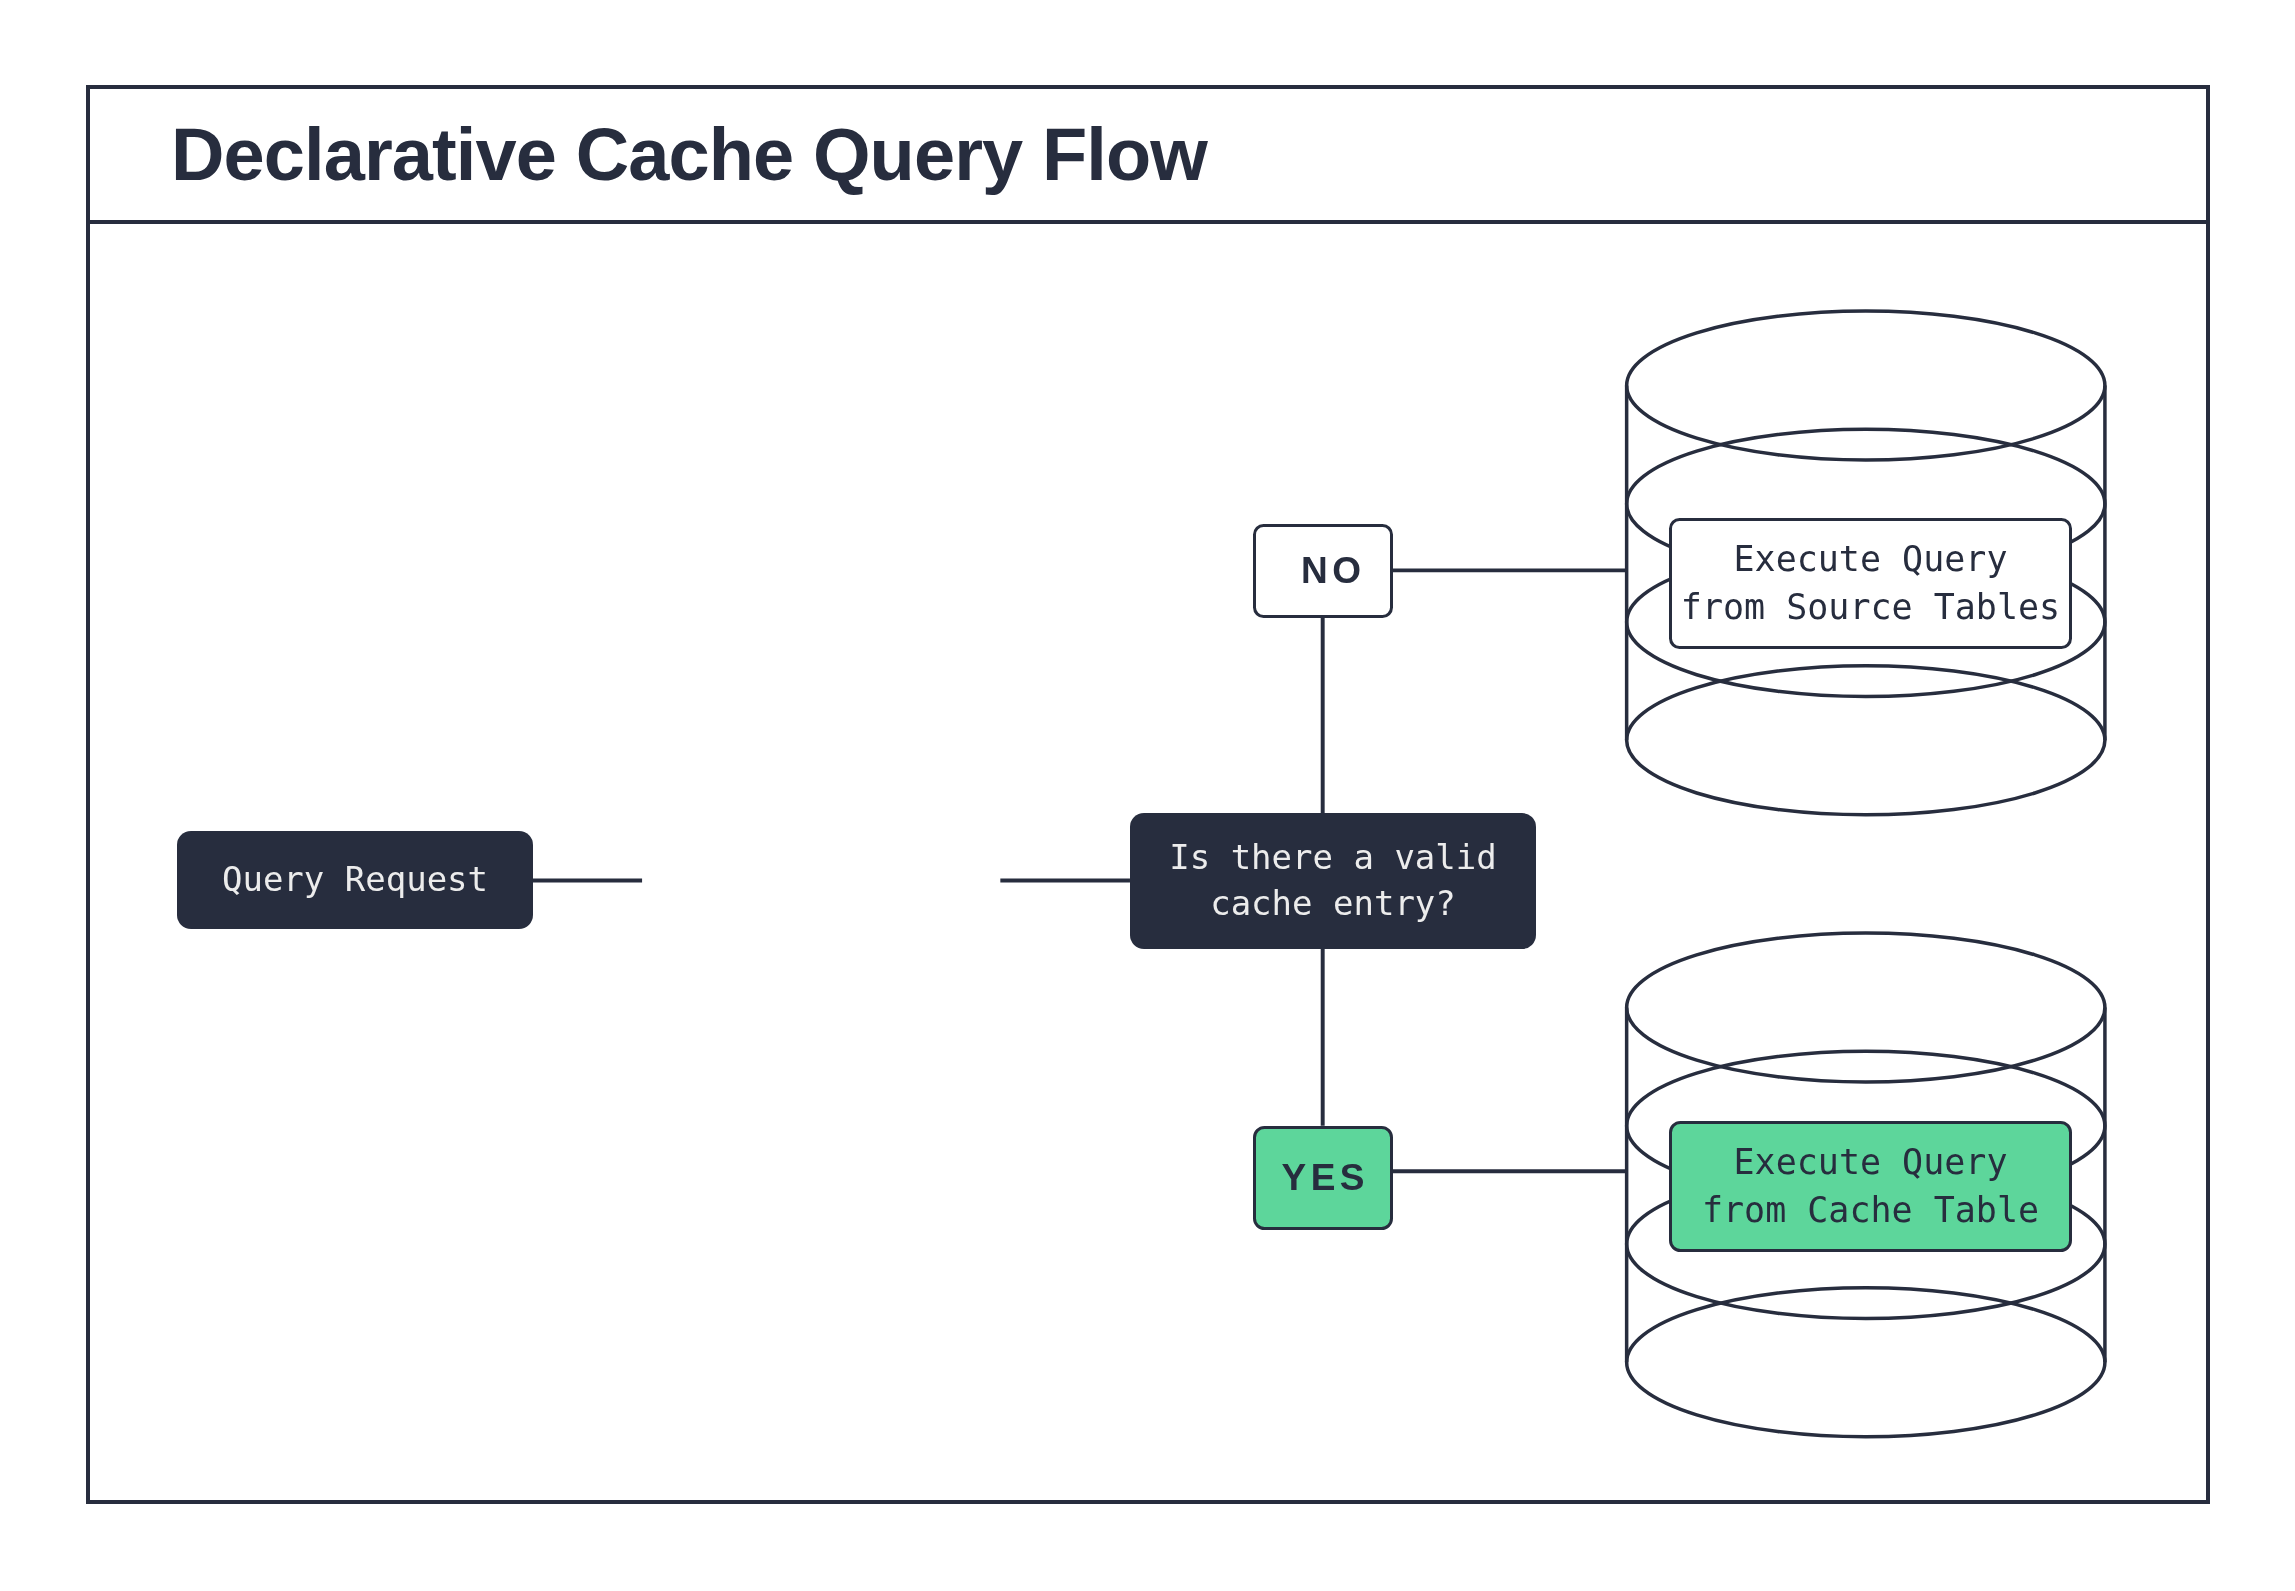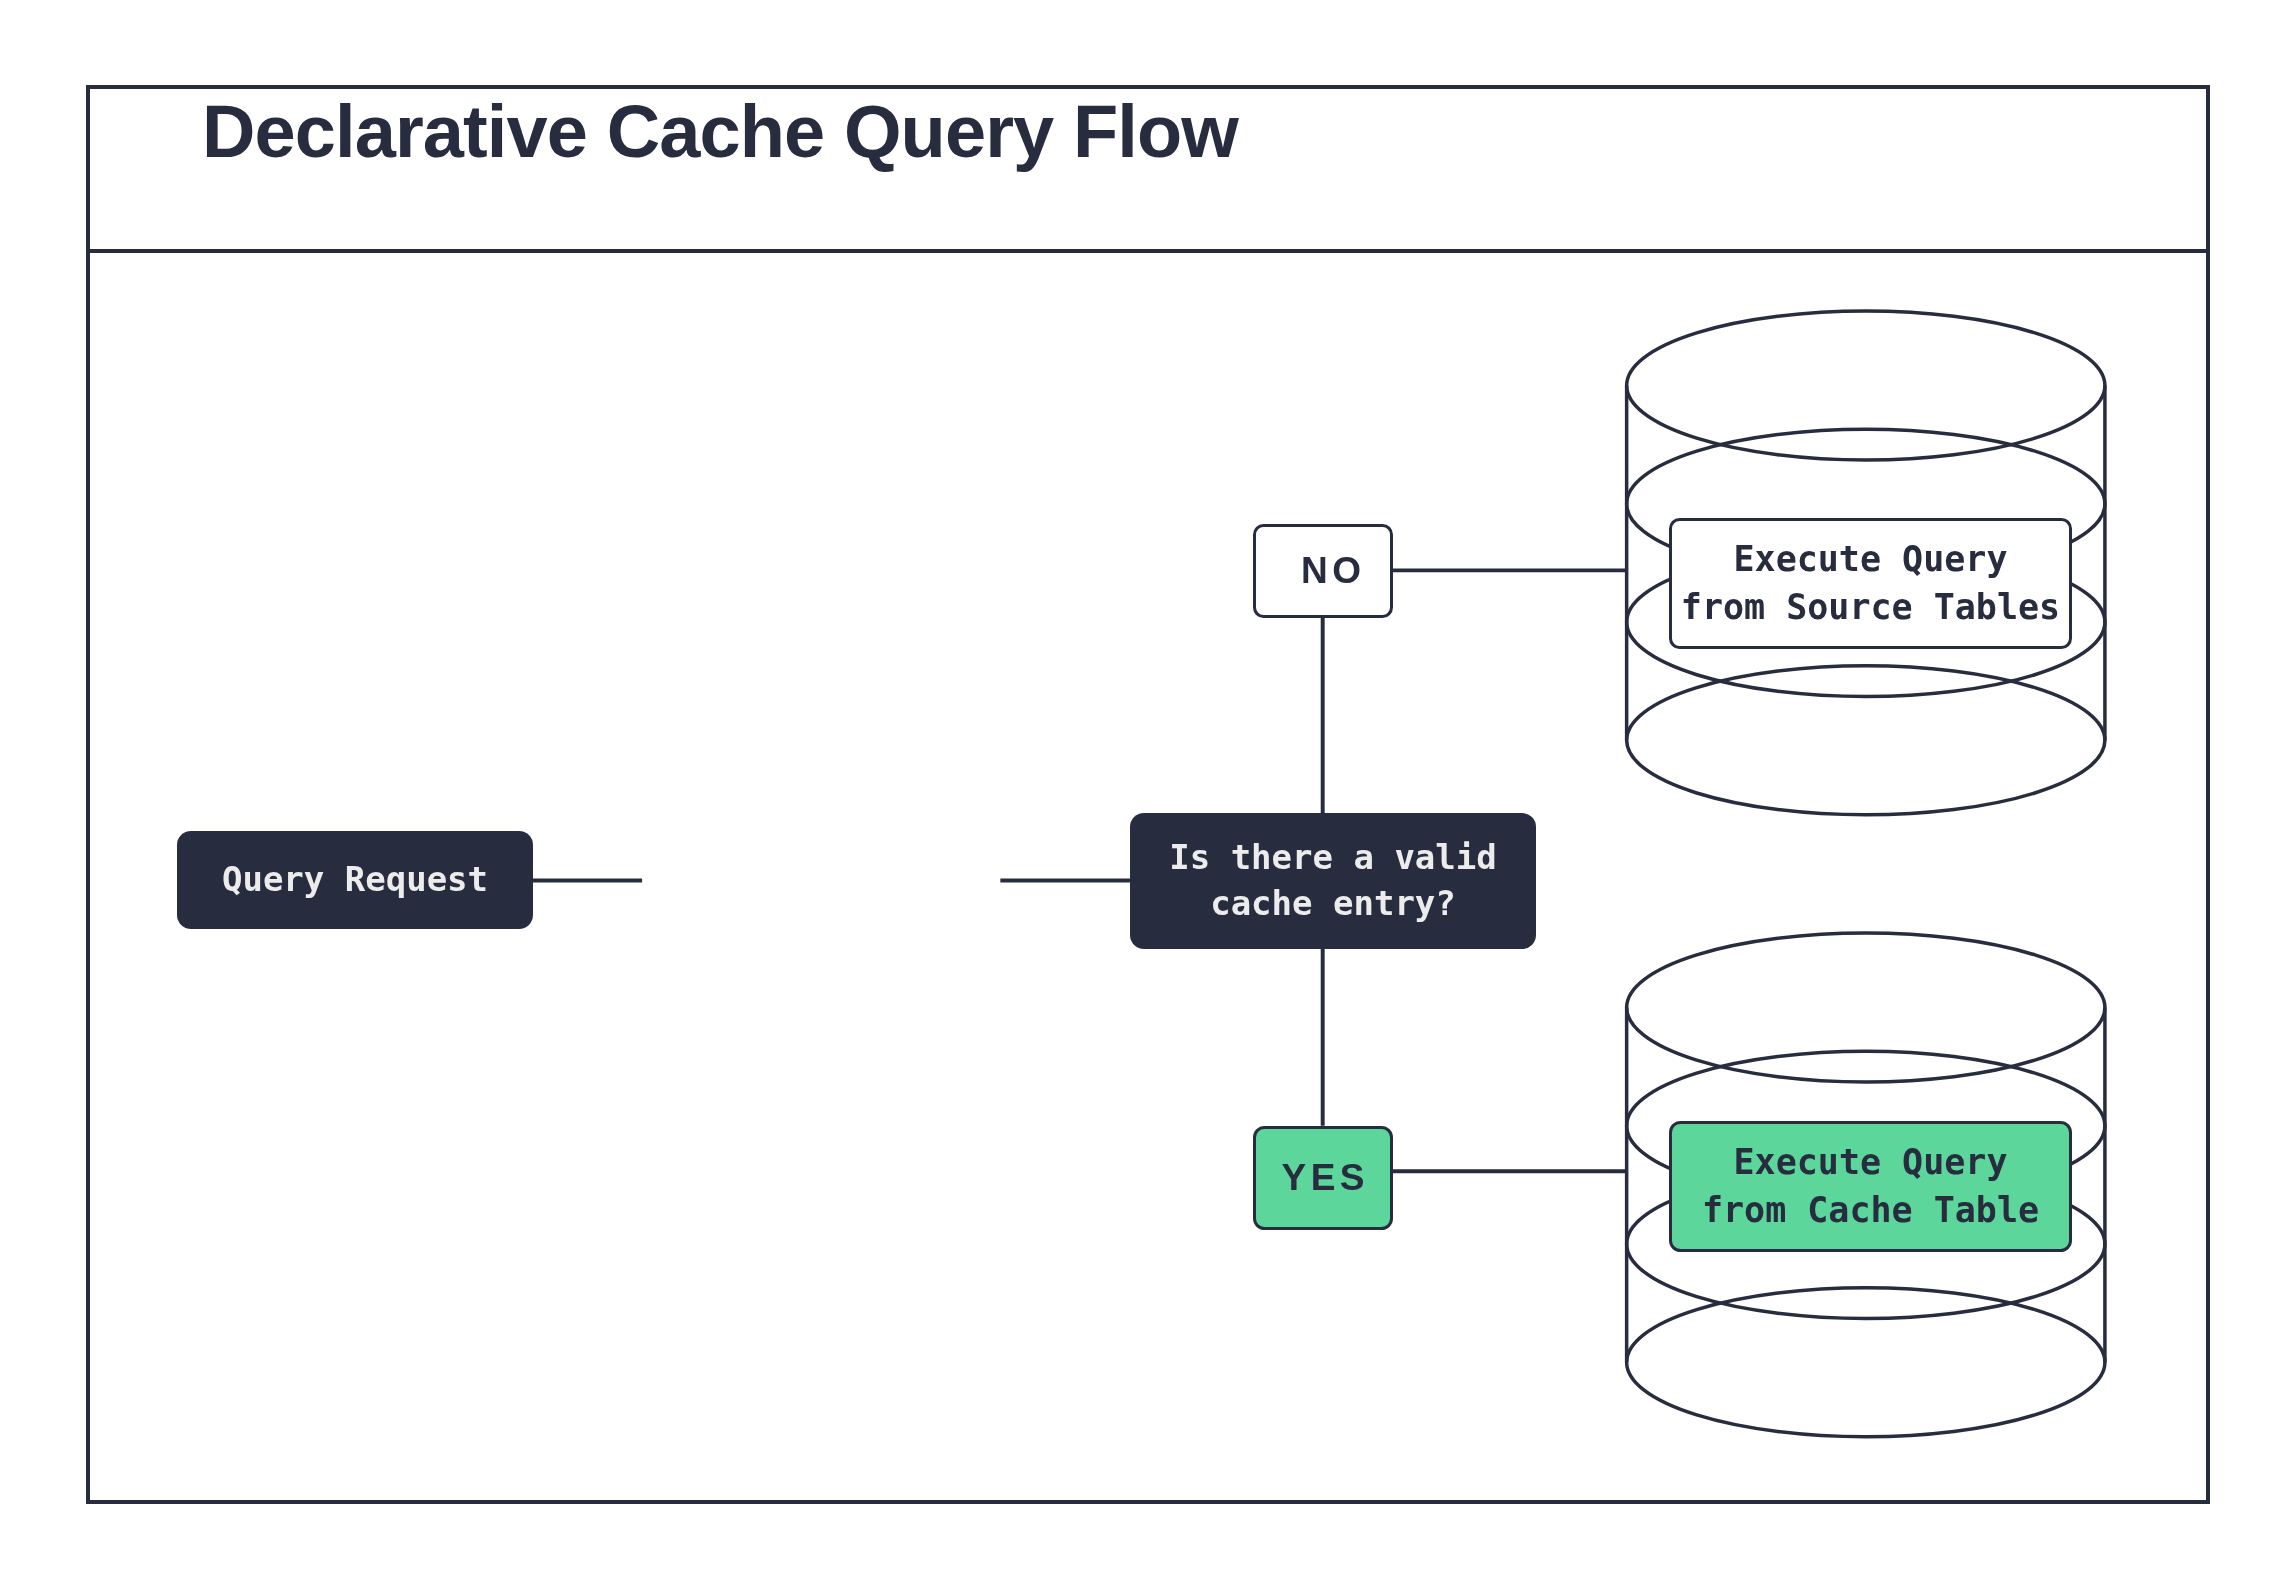--- a/index.html
+++ b/index.html
@@ -18,24 +18,24 @@
     overflow:hidden;
   }
   .frame{
     position:absolute;left:86px;top:85px;
     width:2124px;height:1419px;
     border:4.4px solid var(--dark);
     background:transparent;
   }
   .title-row{
     position:absolute;left:0;top:0;
-    width:100%;height:164px;
+    width:100%;height:135px;
     border-bottom:4.4px solid var(--dark);
-    display:flex;
-    padding-left:112px;
+    display:flex;align-items:center;
+    padding-left:81px;
   }
   .title{
     font-family:"Liberation Sans", sans-serif;
     font-weight:bold;
     font-size:74px;
     letter-spacing:-0.9px;
     color:var(--dark);
   }
   svg.layer{
     position:absolute;left:0;top:0;z-index:1;
@@ -44,21 +44,20 @@
     fill:none;
     stroke:var(--dark);
   }
   .node{
     position:absolute;z-index:2;
     display:flex;align-items:center;justify-content:center;
     text-align:center;
     white-space:pre-line;
     font-size:34px;line-height:1.35;
     color:var(--dark);
-    font-weight:bold;
   }
   .node.dark{
     background:var(--dark);
     color:var(--light);
     border-radius:14px;
   }
   .node.green{
     background:var(--green);
     border:3.5px solid var(--dark);
     border-radius:11.4px;

